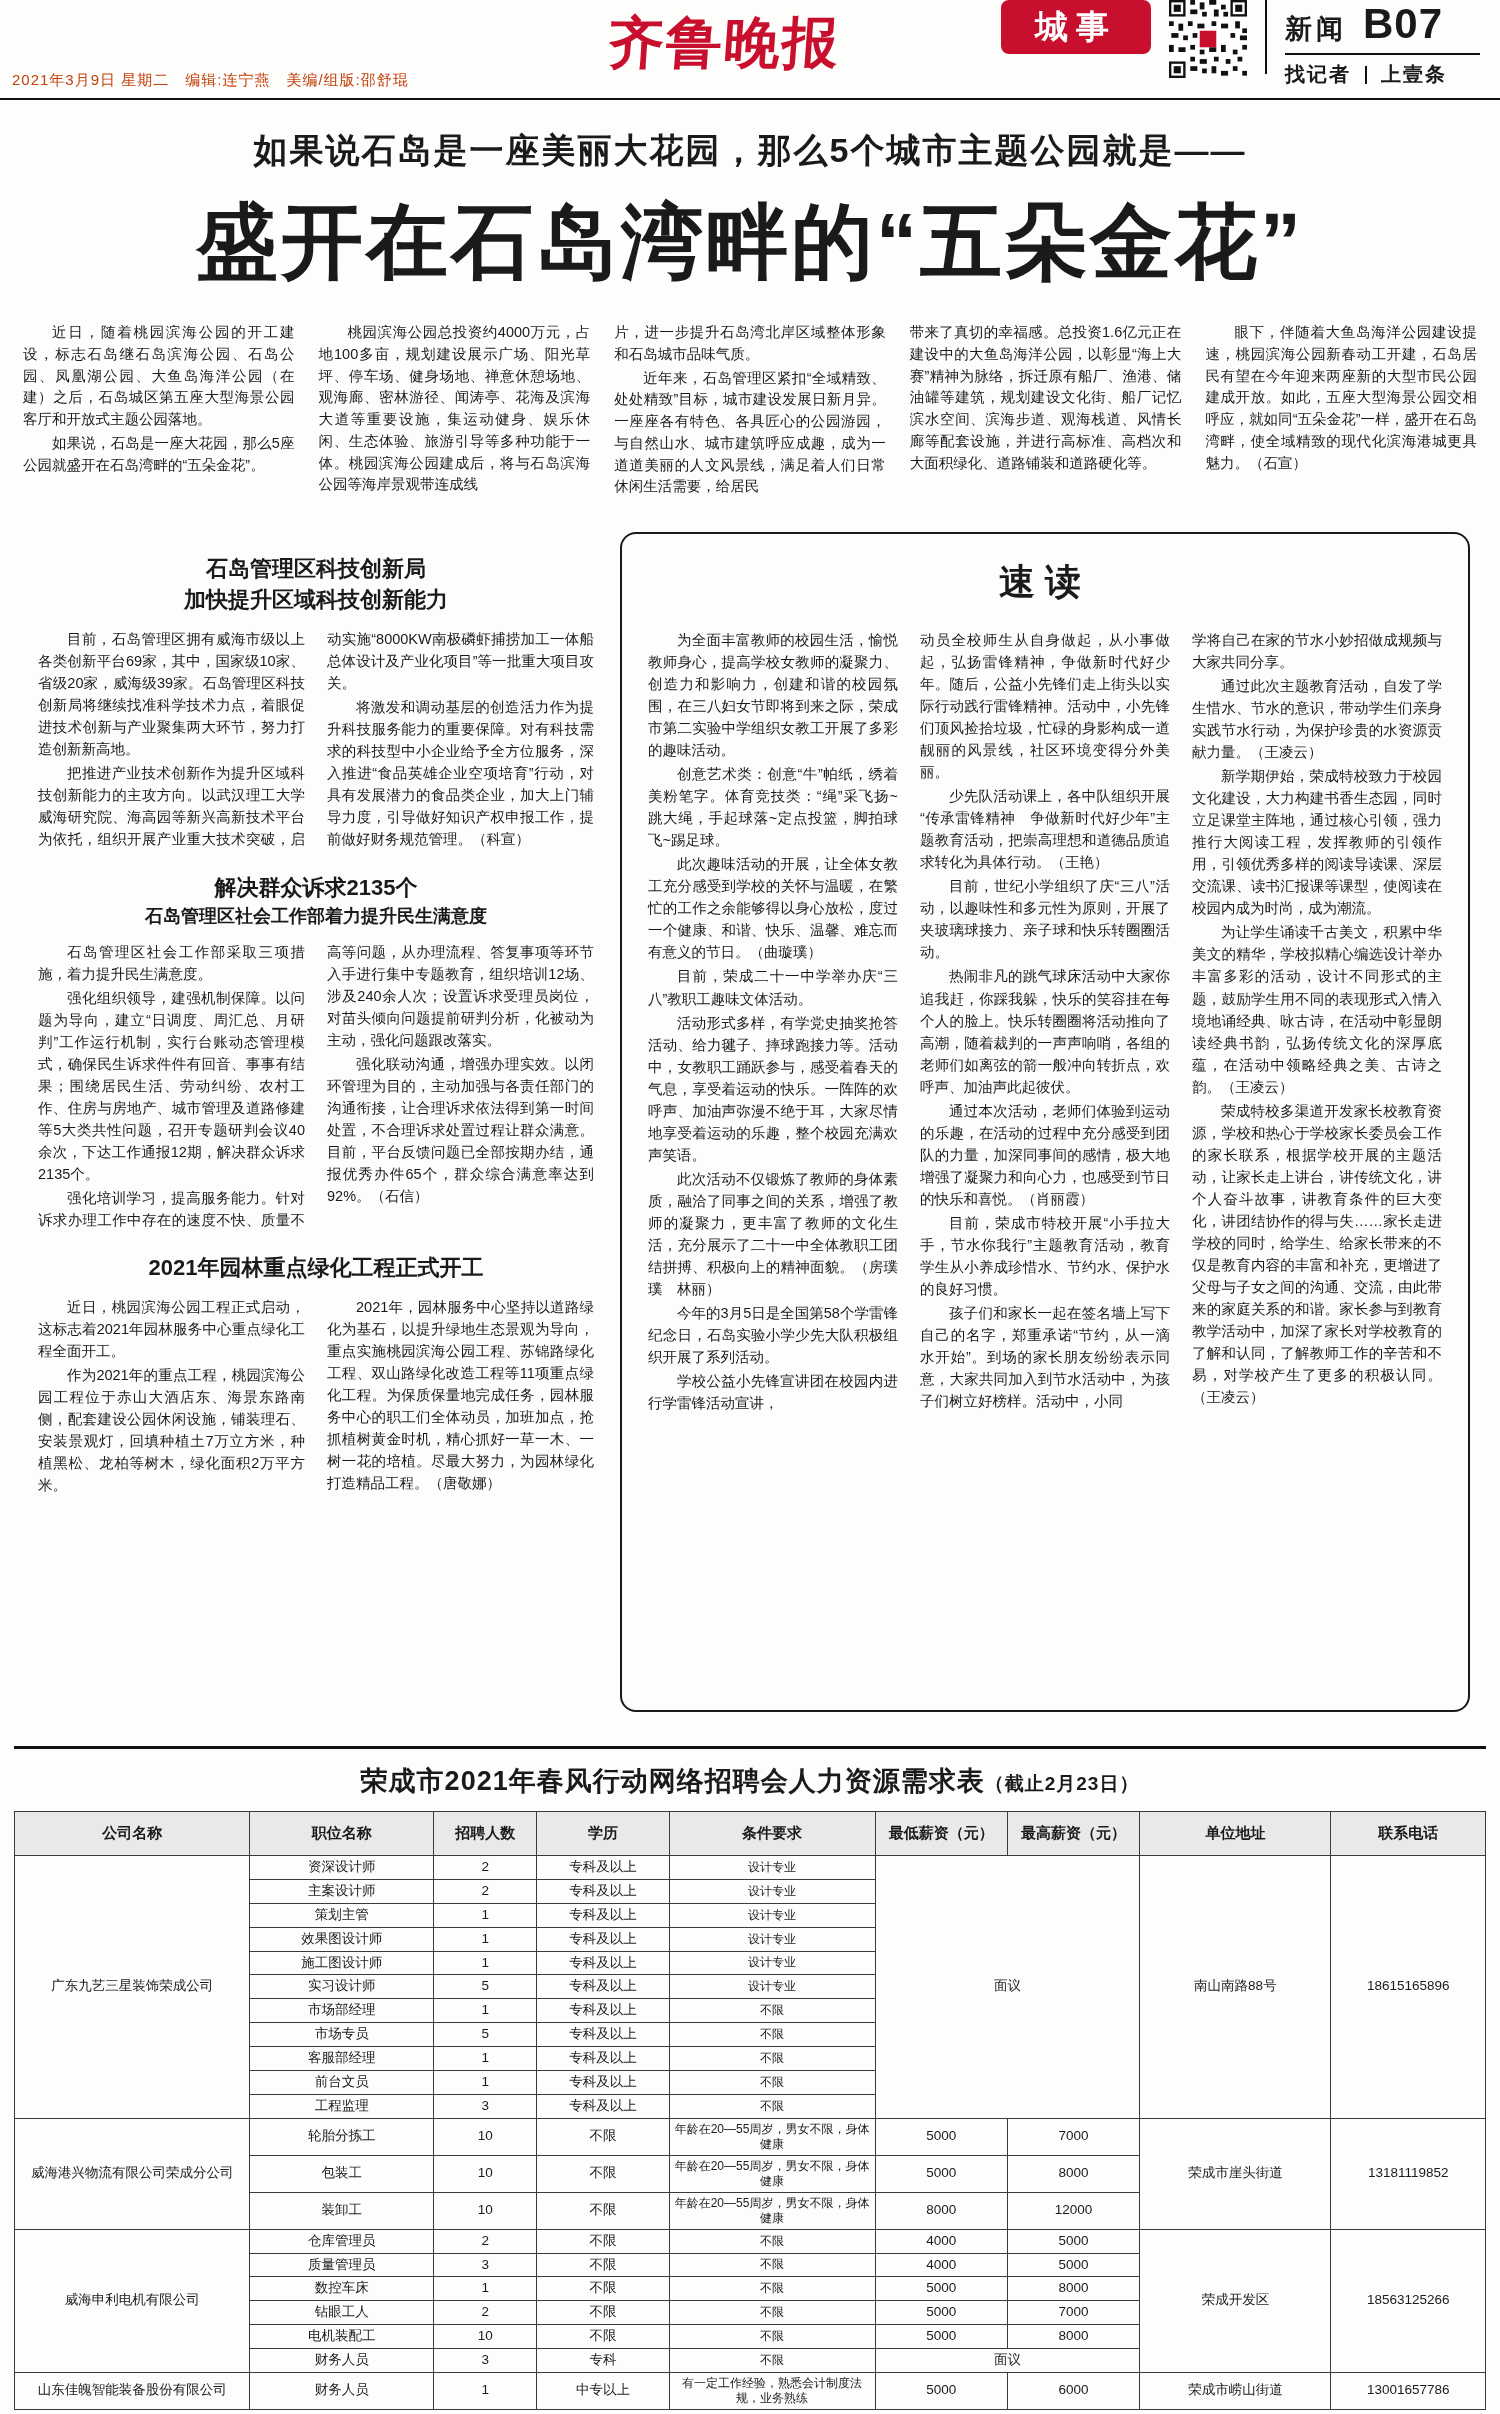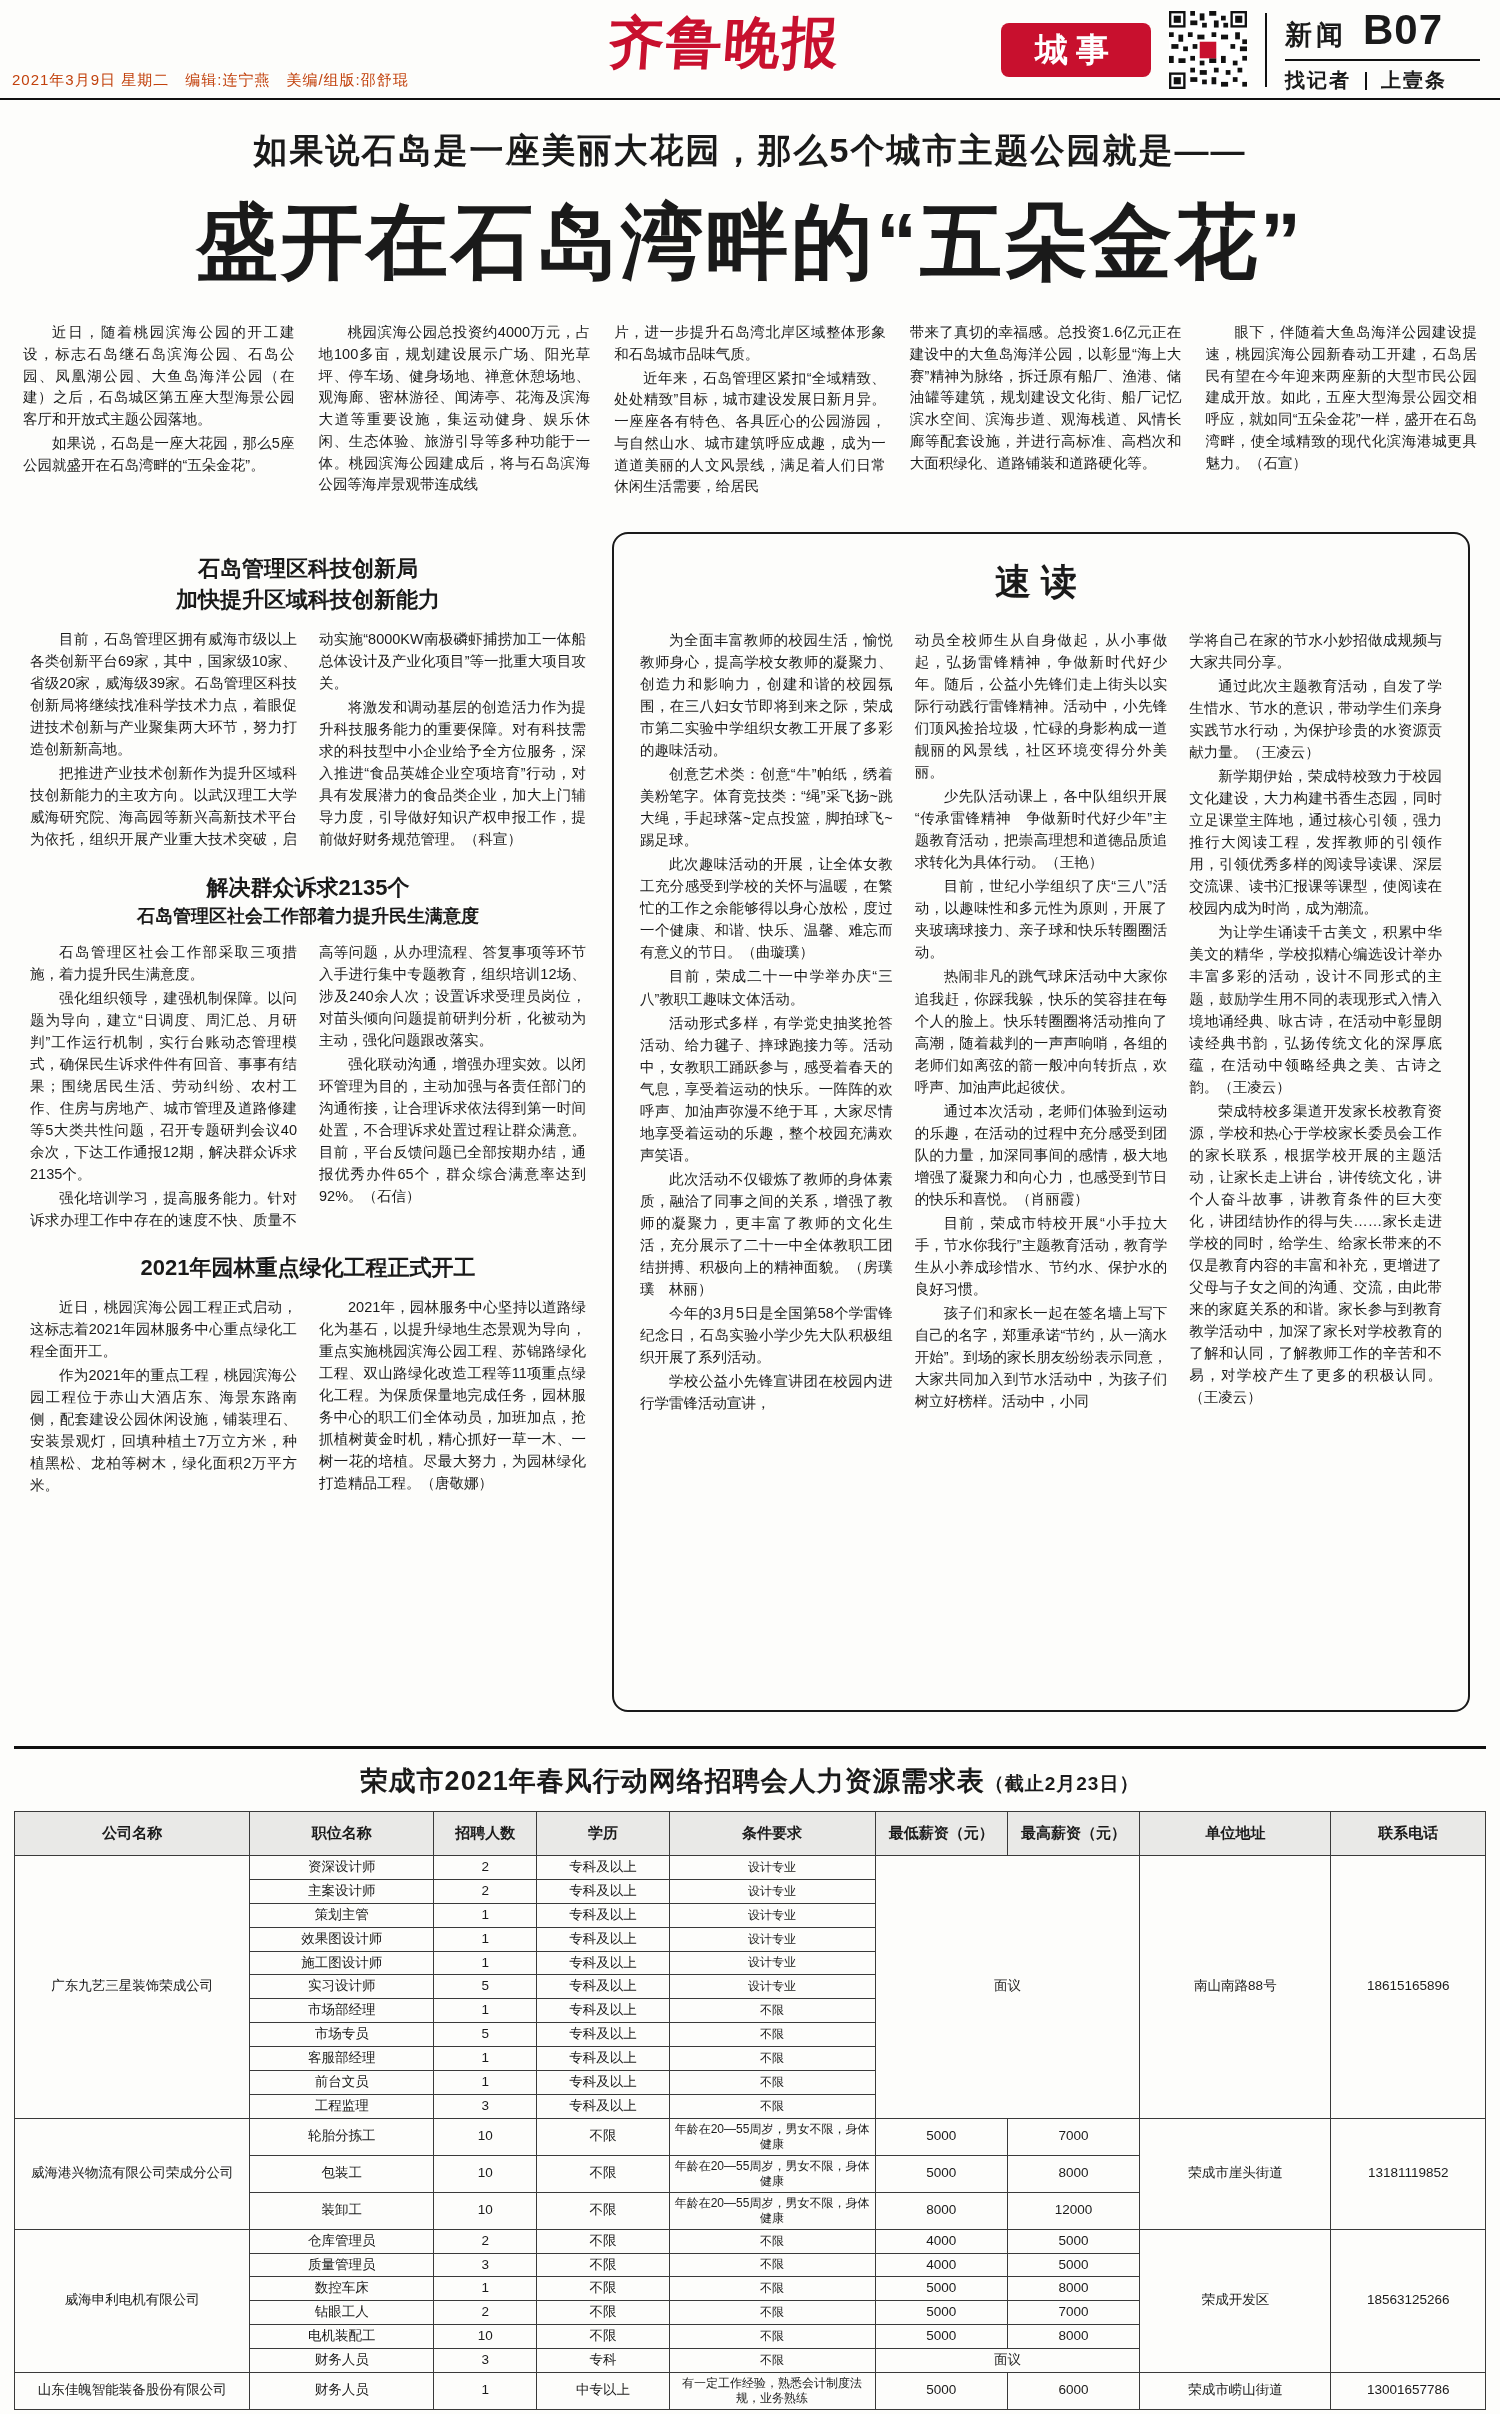--- a/index.html
+++ b/index.html
@@ -5,21 +5,21 @@
   * { margin:0; padding:0; box-sizing:border-box; }
   html,body { background:#e9e7e2; }
   body { font-family:"Liberation Sans","DejaVu Sans",sans-serif; color:#1a1a1a; }
   .page { width:1500px; min-height:2414px; margin:0 auto; background:#fdfdfb; position:relative; overflow:hidden; }
 
   
   header { position:relative; height:100px; border-bottom:2px solid #111; }
   .logo { position:absolute; left:608px; top:6px; font-family:"Liberation Serif","DejaVu Serif",serif;
           font-size:56px; font-weight:900; color:#c8102e; transform:skewX(-4deg); letter-spacing:2px; }
   .dateline { position:absolute; left:12px; bottom:8px; font-size:15px; color:#c2410c; letter-spacing:1px; }
-  .mast-right { position:absolute; right:20px; top:8px; display:flex; align-items:center; gap:18px; height:84px; }
+  .mast-right { position:absolute; right:20px; top:0; display:flex; gap:18px; height:84px; }
   .section-badge { width:150px; height:54px; background:#c8102e; color:#fff; border-radius:8px;
           display:flex; align-items:center; justify-content:center; font-size:33px; font-weight:bold; letter-spacing:8px; }
   .qr { width:78px; height:78px; }
   .vrule { width:2px; height:74px; background:#111; }
   .pageinfo { width:195px; }
   .pageinfo-row1 { display:flex; align-items:baseline; gap:16px; }
   .section-name { font-size:27px; font-weight:bold; letter-spacing:4px; }
   .page-number { font-size:42px; font-weight:900; letter-spacing:1px; }
   .pageinfo-hr { border:none; border-top:2px solid #111; margin:5px 0 6px; }
   .pageinfo-row2 { display:flex; align-items:center; gap:14px; font-size:20px; font-weight:bold; letter-spacing:2px; }
@@ -30,21 +30,21 @@
   .kicker { margin-top:28px; text-align:center; font-size:34px; font-weight:bold; letter-spacing:2px; }
   .headline { margin-top:14px; text-align:center; font-size:82px; font-weight:900; letter-spacing:3px;
               font-family:"Liberation Sans","DejaVu Sans",sans-serif; }
   .lead-cols { display:flex; gap:24px; margin:24px 2px 26px; }
   .lead-col { flex:1; font-size:14.5px; line-height:1.5; }
   .lead-col p, .article-body p, .qr-col p { text-indent:2em; text-align:justify; margin-bottom:2px; }
   p.cont { text-indent:0; }
 
   
   .middle { display:flex; gap:26px; padding:6px 30px 20px; align-items:flex-start; }
-  .left-articles { width:556px; }
+  .left-articles { width:556px;margin-left:8px; }
   .left-article h3 { text-align:center; font-weight:bold; font-size:22px; line-height:1.4; margin:22px 0 12px; }
   .left-article h3 .subtitle { font-size:18px; }
   .article-body { column-count:2; column-gap:22px; font-size:14.5px; line-height:1.52; }
 
   .quick-read { flex:1; border:2px solid #1a1a1a; border-radius:16px; padding:24px 26px 20px; min-height:1180px; }
   .quick-read-title { text-align:center; font-size:36px; font-weight:900; letter-spacing:10px; margin-bottom:22px; }
   .quick-read-cols { display:flex; gap:22px; }
   .qr-col { flex:1; font-size:14.5px; line-height:1.52; }
 
   

